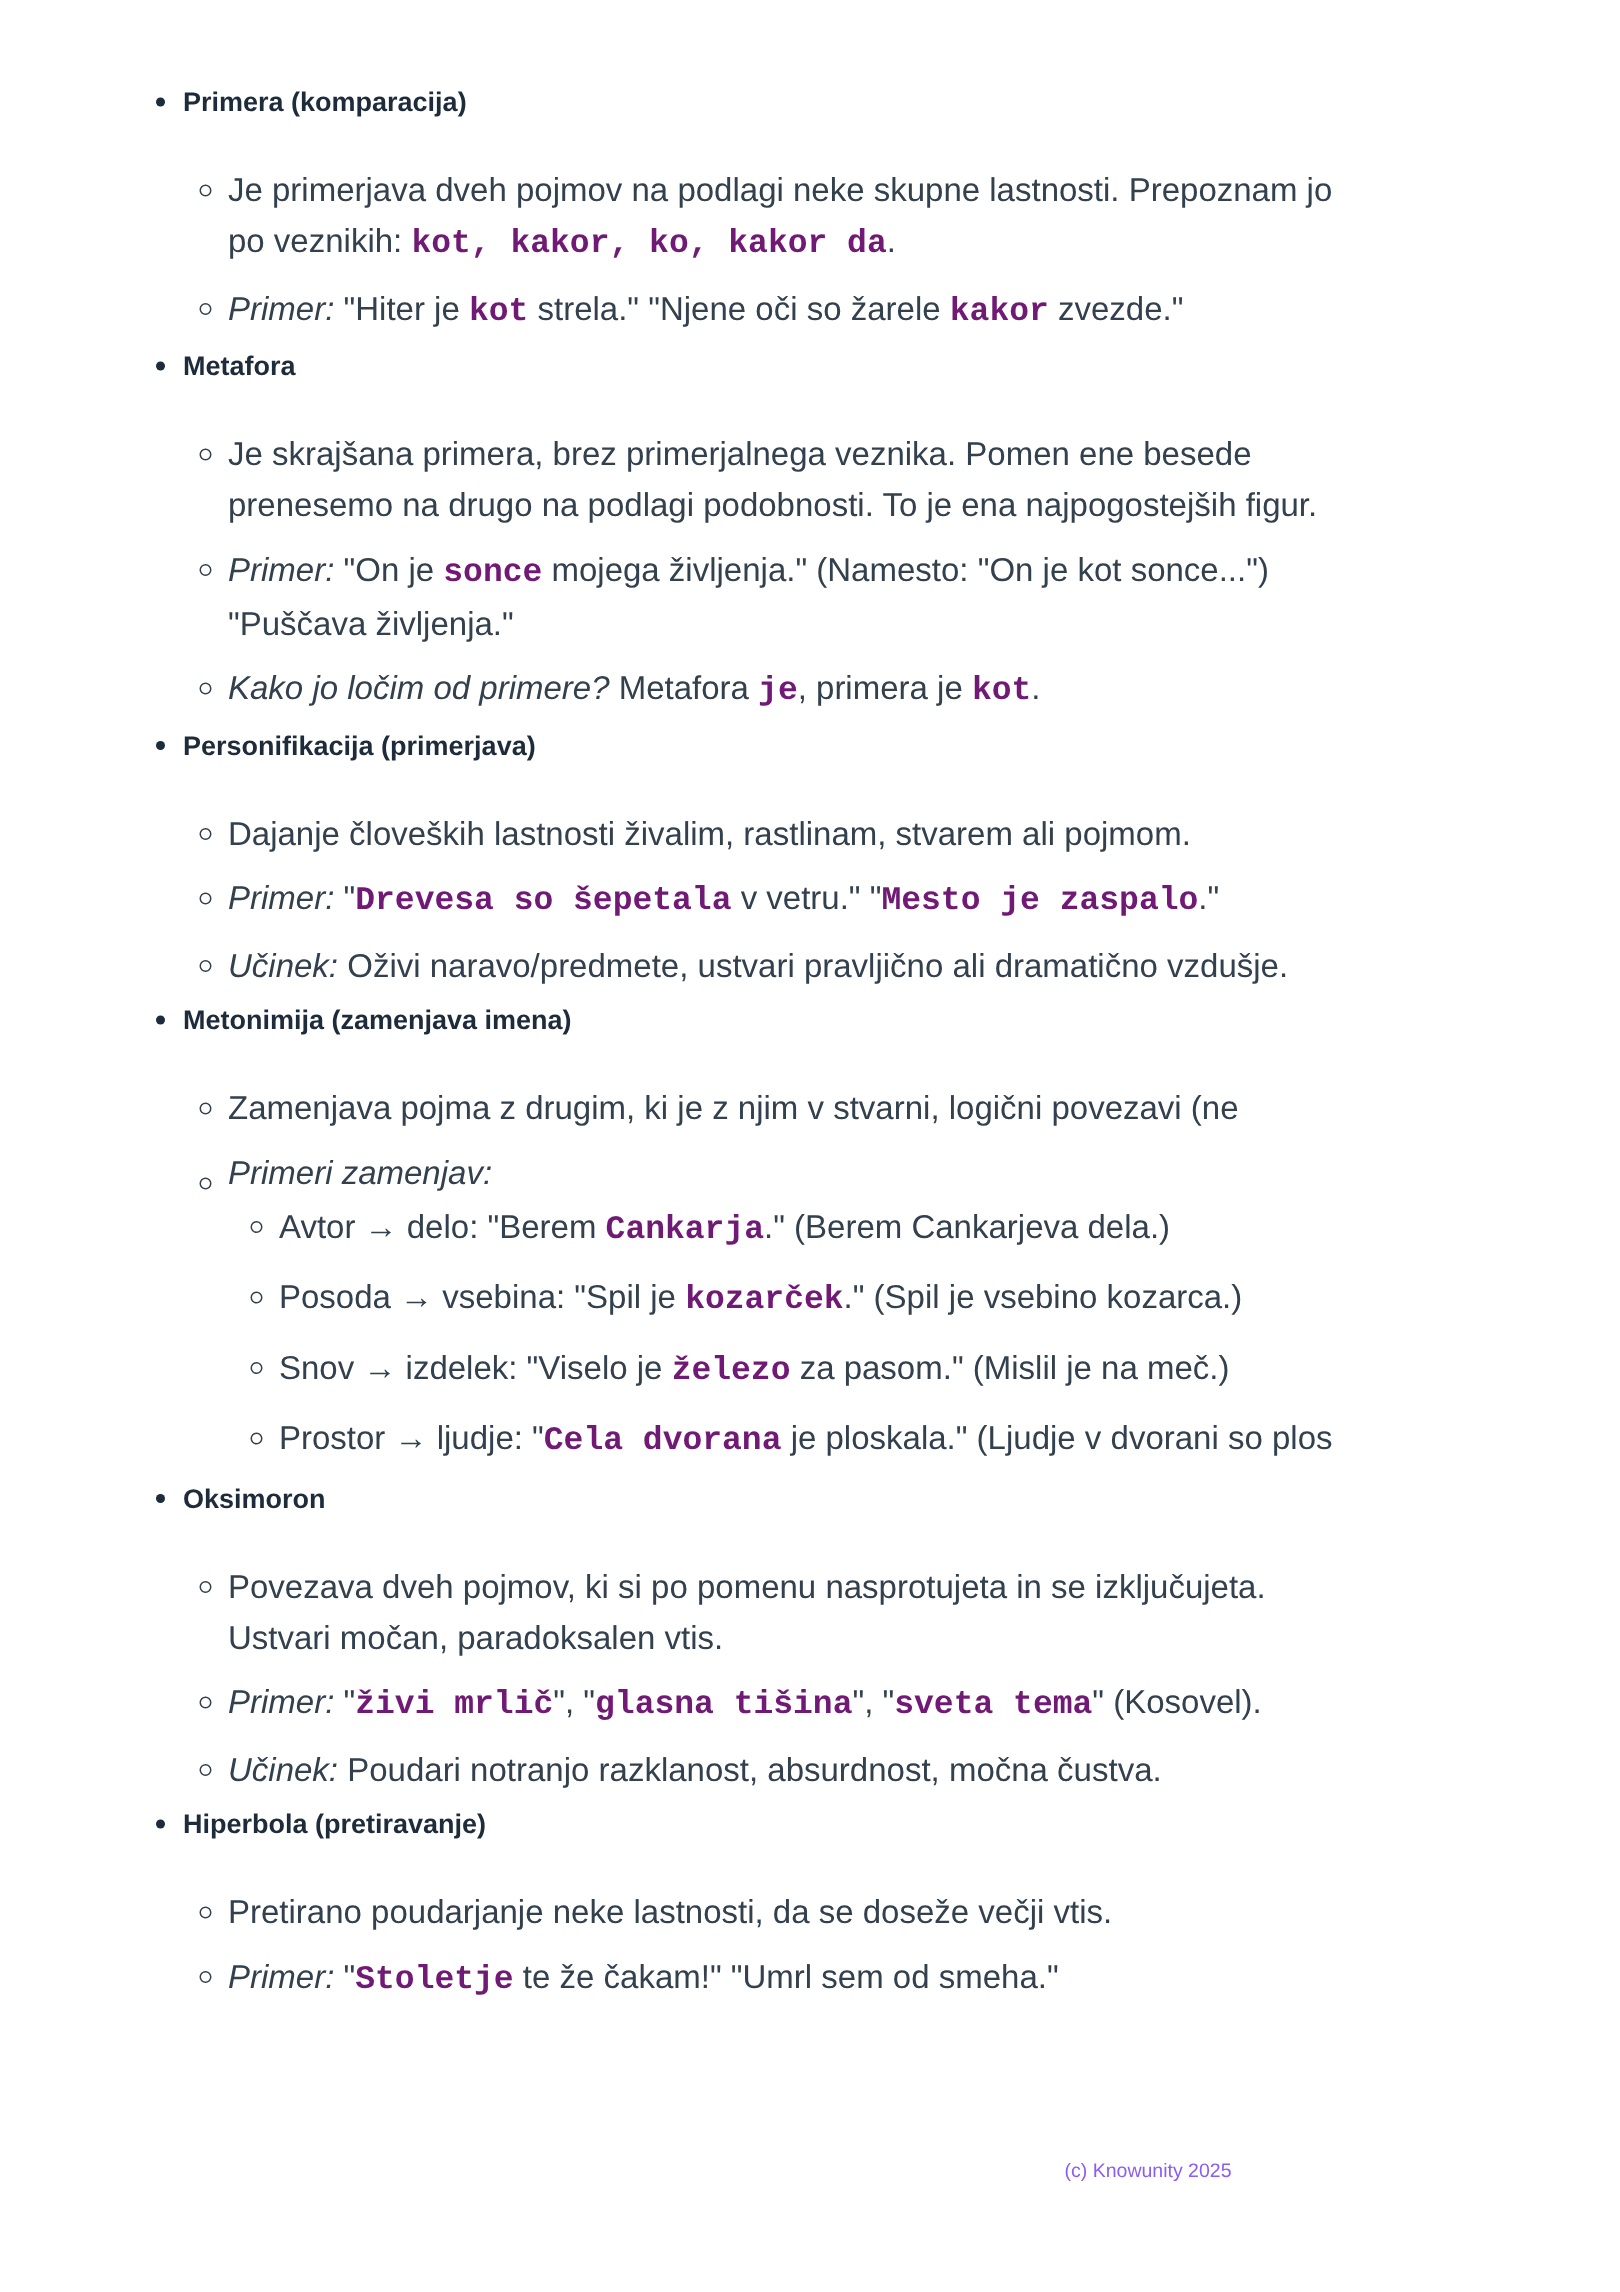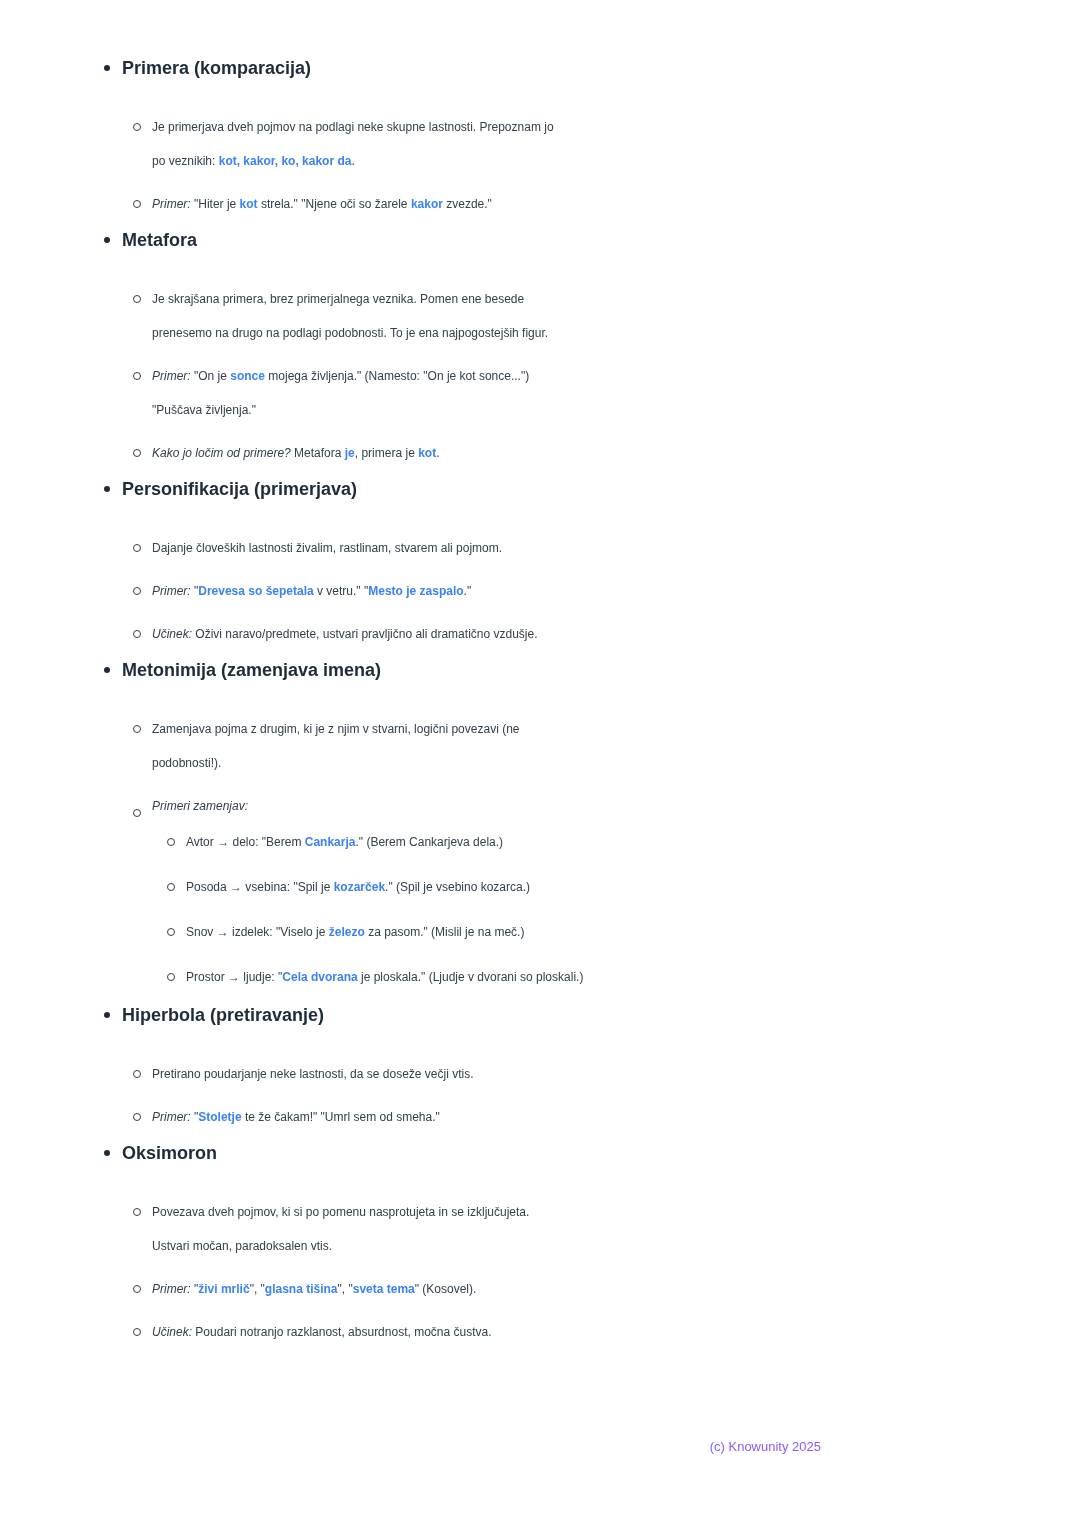--- a/index.html
+++ b/index.html
@@ -69,25 +69,25 @@
     flex: 0 0 auto;
     width: 6px;
     height: 6px;
     border: 1.5px solid #33404d;
     border-radius: 50%;
     margin: 13px 11px 0 0;
     box-sizing: content-box;
   }
   .lines { min-width: 0; }
   .line {
-    font-size: 12px;
+    font-size: 22px;
     line-height: 34px;
     white-space: nowrap;
   }
-  .seg-b { font-weight: 700; color: #3b82f6; }
+  .seg-b { font-weight: 700; color: #701a75; font-family: Liberation Mono, monospace; }
   .seg-i { font-style: italic; }
   .footer {
     position: absolute;
     top: 1438px;
     right: 67px;
     font-size: 13px;
     line-height: 18px;
     color: #8b5cf6;
     z-index: 2;
     white-space: nowrap;
@@ -177,21 +177,20 @@
       <section class="sec">
         <div class="h-row">
           <span class="dot"></span>
           <div class="h-text">Metonimija (zamenjava imena)</div>
         </div>
         <div class="items">
           <div class="item l2">
             <span class="ring"></span>
             <div class="lines">
               <div class="line"><span>Zamenjava pojma z drugim, ki je z njim v stvarni, logični povezavi (ne</span></div>
-              <div class="line"><span>podobnosti!).</span></div>
             </div>
           </div>
           <div class="item l2 has-children">
             <span class="ring"></span>
             <div class="lines">
               <div class="line"><span class="seg-i">Primeri zamenjav:</span></div>
             </div>
           </div>
           <div class="item l3">
             <span class="ring"></span>
@@ -208,40 +207,20 @@
           <div class="item l3">
             <span class="ring"></span>
             <div class="lines">
               <div class="line"><span>Snov → izdelek: "Viselo je </span><span class="seg-b ">železo</span><span> za pasom." (Mislil je na meč.)</span></div>
             </div>
           </div>
           <div class="item l3">
             <span class="ring"></span>
             <div class="lines">
               <div class="line"><span>Prostor → ljudje: "</span><span class="seg-b ">Cela dvorana</span><span> je ploskala." (Ljudje v dvorani so ploskali.)</span></div>
-            </div>
-          </div>
-        </div>
-      </section>
-      <section class="sec">
-        <div class="h-row">
-          <span class="dot"></span>
-          <div class="h-text">Hiperbola (pretiravanje)</div>
-        </div>
-        <div class="items">
-          <div class="item l2">
-            <span class="ring"></span>
-            <div class="lines">
-              <div class="line"><span>Pretirano poudarjanje neke lastnosti, da se doseže večji vtis.</span></div>
-            </div>
-          </div>
-          <div class="item l2">
-            <span class="ring"></span>
-            <div class="lines">
-              <div class="line"><span class="seg-i">Primer:</span><span> "</span><span class="seg-b ">Stoletje</span><span> te že čakam!" "Umrl sem od smeha."</span></div>
             </div>
           </div>
         </div>
       </section>
       <section class="sec">
         <div class="h-row">
           <span class="dot"></span>
           <div class="h-text">Oksimoron</div>
         </div>
         <div class="items">
@@ -255,19 +234,39 @@
           <div class="item l2">
             <span class="ring"></span>
             <div class="lines">
               <div class="line"><span class="seg-i">Primer:</span><span> "</span><span class="seg-b ">živi mrlič</span><span>", "</span><span class="seg-b ">glasna tišina</span><span>", "</span><span class="seg-b ">sveta tema</span><span>" (Kosovel).</span></div>
             </div>
           </div>
           <div class="item l2">
             <span class="ring"></span>
             <div class="lines">
               <div class="line"><span class="seg-i">Učinek:</span><span> Poudari notranjo razklanost, absurdnost, močna čustva.</span></div>
+            </div>
+          </div>
+        </div>
+      </section>
+      <section class="sec">
+        <div class="h-row">
+          <span class="dot"></span>
+          <div class="h-text">Hiperbola (pretiravanje)</div>
+        </div>
+        <div class="items">
+          <div class="item l2">
+            <span class="ring"></span>
+            <div class="lines">
+              <div class="line"><span>Pretirano poudarjanje neke lastnosti, da se doseže večji vtis.</span></div>
+            </div>
+          </div>
+          <div class="item l2">
+            <span class="ring"></span>
+            <div class="lines">
+              <div class="line"><span class="seg-i">Primer:</span><span> "</span><span class="seg-b ">Stoletje</span><span> te že čakam!" "Umrl sem od smeha."</span></div>
             </div>
           </div>
         </div>
       </section>
     </div>
   <div class="footer">(c) Knowunity 2025</div>
 </div>
 
 </body></html>

